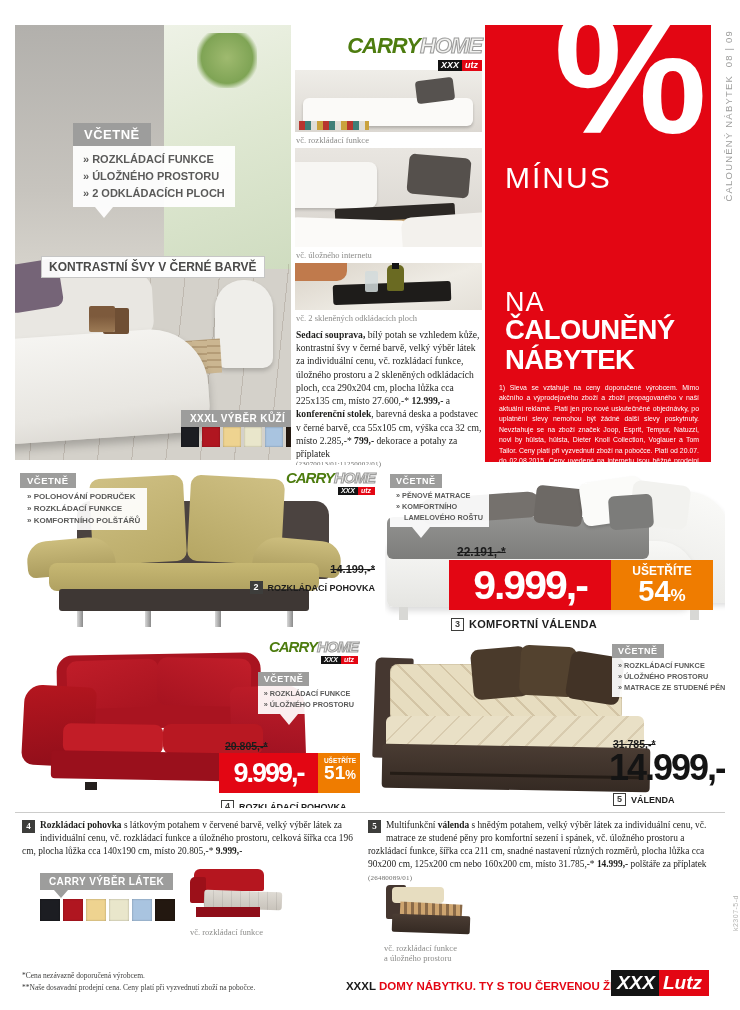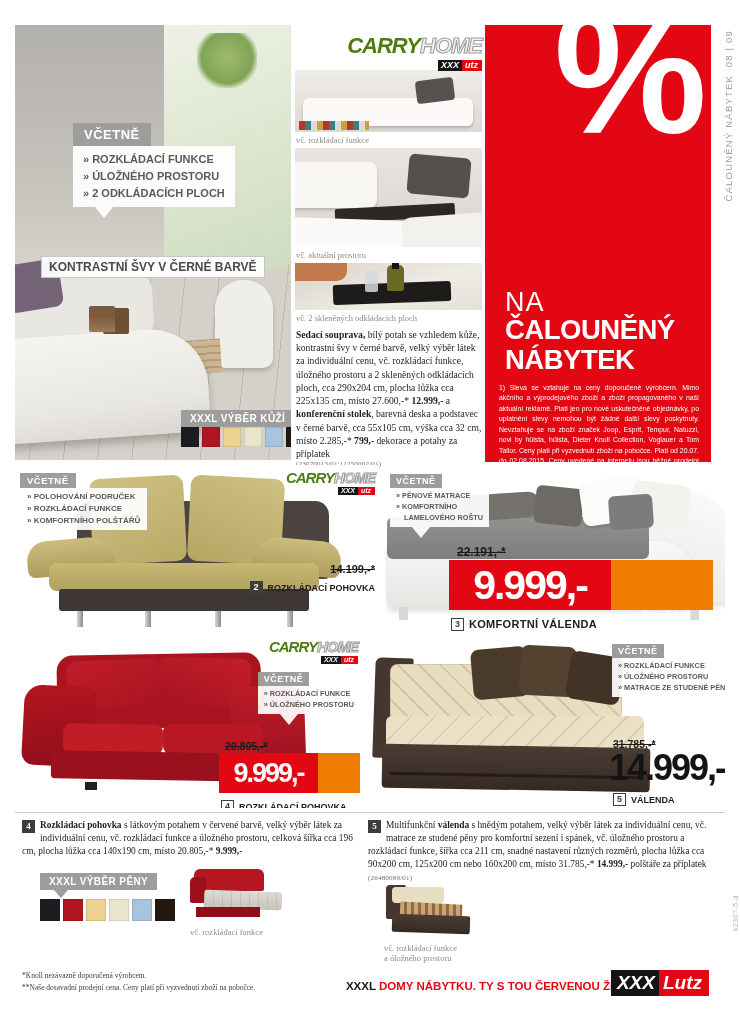--- a/index.html
+++ b/index.html
@@ -35,21 +35,21 @@
   .homew{color:#f2f2f0;-webkit-text-stroke:1.1px #9d9d9c;letter-spacing:-1px;}
   .minilogo{position:absolute;font-style:italic;font-weight:bold;}
   .mxxx{background:#141414;color:#fff;padding:0 3px 1px 3px;}
   .mutz{background:#e30613;color:#fff;padding:0 4px 1px 3px;}
   
   .old{font-weight:bold;color:#1c1c1c;text-decoration:line-through;}
   .bigprice{font-weight:bold;color:#141414;letter-spacing:-2px;line-height:1;}
   .redbox{position:absolute;background:#e30613;color:#fff;display:flex;align-items:center;
           justify-content:center;font-weight:bold;letter-spacing:-2px;z-index:5;}
   .savebox{position:absolute;background:#ef7c00;color:#fff;text-align:center;z-index:5;}
-  .savebox .sl{font-weight:bold;display:block;margin-top:47px;}
+  .savebox .sl{font-weight:bold;display:block;}
   .savebox .sv{font-weight:bold;display:block;line-height:.95;}
   .numbox{display:inline-block;background:#3d3d3b;color:#fff;font-weight:bold;text-align:center;
           font-size:9px;width:13px;height:13px;line-height:13px;vertical-align:1px;margin-right:5px;}
   .numbox.outline{background:#fff;color:#3d3d3b;border:1px solid #3d3d3b;width:11px;height:11px;line-height:11px;}
   .plabel{font-weight:bold;color:#1c1c1c;white-space:nowrap;}
   
   .caption{position:absolute;font-family:"Liberation Serif",serif;color:#8b8b89;font-size:8.5px;z-index:5;}
   .desc{font-family:"Liberation Serif",serif;color:#1d1d1b;font-size:9.6px;line-height:1.38;text-align:left;}
   .desc b{font-weight:bold;}
   .artno{font-family:"Liberation Serif",serif;color:#6e6e6c;font-size:7px;letter-spacing:.2px;}
@@ -135,38 +135,39 @@
   <div class="caption" style="left:296px;top:135px;">vč. rozkládací funkce</div>
 
   <div class="ph" style="left:295px;top:148px;width:187px;height:99px;background:linear-gradient(180deg,#e9e6e1 0%,#d7d3cd 100%);">
     <div class="shape" style="left:-8px;top:14px;width:90px;height:46px;background:#f7f6f3;border-radius:8px;box-shadow:0 2px 3px rgba(0,0,0,.18);"></div>
     <div class="shape" style="right:12px;top:8px;width:62px;height:40px;background:#55504c;border-radius:6px;transform:rotate(5deg);"></div>
     <div class="shape" style="left:40px;top:58px;width:120px;height:15px;background:#2c2825;border-radius:2px;transform:rotate(-3deg);"></div>
     <div class="shape" style="left:48px;top:72px;width:96px;height:8px;background:#c9a878;transform:rotate(-3deg);"></div>
     <div class="shape" style="left:-6px;bottom:-6px;width:120px;height:34px;background:#fbfaf8;border-radius:8px;transform:rotate(2deg);"></div>
     <div class="shape" style="right:-10px;bottom:-8px;width:90px;height:40px;background:#f3f1ed;border-radius:10px;transform:rotate(-4deg);"></div>
   </div>
-  <div class="caption" style="left:296px;top:250px;">vč. aktuální prostoru</div>
+  <div class="caption" style="left:296px;top:250px;">vč. úložného internetu</div>
 
   <div class="ph" style="left:295px;top:263px;width:187px;height:47px;background:linear-gradient(160deg,#d9d2c7 0%,#efece5 60%,#e4e0d8 100%);">
     <div class="shape" style="left:0;top:0;width:52px;height:18px;background:#c07a4c;border-radius:0 0 10px 0;"></div>
     <div class="shape" style="left:38px;top:20px;width:118px;height:20px;background:#1e1c1a;border-radius:3px;transform:rotate(-2deg);"></div>
     <div class="shape" style="left:92px;top:2px;width:17px;height:26px;background:#6a6a22;border-radius:5px 5px 2px 2px;"></div>
     <div class="shape" style="left:97px;top:-2px;width:7px;height:8px;background:#141414;"></div>
     <div class="shape" style="left:70px;top:8px;width:13px;height:21px;background:rgba(210,218,220,.85);border-radius:2px;"></div>
   </div>
   <div class="caption" style="left:296px;top:313px;">vč. 2 skleněných odkládacích ploch</div>
 
   <div class="abs desc" style="left:296px;top:328px;width:186px;">
     <b>Sedací souprava,</b><span> bílý potah se vzhledem kůže, kontrastní švy v černé barvě, velký výběr látek za individuální cenu, vč. rozkládací funkce, úložného prostoru a 2 skleněných odkládacích ploch, cca 290x204 cm, plocha lůžka cca 225x135 cm, místo 27.600,-* </span><b>12.999,-</b><span> a </span><b>konferenční stolek</b><span>, barevná deska a podstavec v černé barvě, cca 55x105 cm, výška cca 32 cm, místo 2.285,-* </span><b>799,-</b><span> dekorace a potahy za příplatek </span>
     <div class="artno">(23070013/01;11250002/01)</div>
   </div>
 
   <div class="banner">
     <div class="hugepct">%</div>
+    <div class="minus">MÍNUS</div>
     <div class="na">NA</div>
     <div class="l1">ČALOUNĚNÝ</div>
     <div class="l2">NÁBYTEK</div>
     <div class="fine">1) Sleva se vztahuje na ceny doporučené výrobcem. Mimo akčního a výprodejového zboží a zboží propagovaného v naší aktuální reklamě. Platí jen pro nové uskutečněné objednávky, po uplatnění slevy nemohou být žádné další slevy poskytnuty. Nevztahuje se na zboží značek Joop, Esprit, Tempur, Natuzzi, novi by hülsta, hülsta, Dieter Knoll Collection, Voglauer a Tom Tailor. Ceny platí při vyzvednutí zboží na pobočce. Platí od 20.07. do 02.08.2015. Ceny uvedené na internetu jsou běžné prodejní ceny, sleva je počítána z cen doporučených výrobcem, které jsou uvedené u zboží na prodejně.</div>
   </div>
 
   <div class="vtext" style="right:6px;top:30px;">
     <span>ČALOUNĚNÝ NÁBYTEK</span>&nbsp;&nbsp;<span>08 | 09</span>
   </div>
   <div class="vtext" style="right:1px;top:895px;font-size:7px;letter-spacing:.5px;color:#b5b5b3;">k2307-5-d</div>
@@ -321,21 +322,21 @@
   </div>
 
   <div class="divider" style="top:812px;"></div>
 
   <div class="abs" style="left:22px;top:819px;width:340px;">
     <div class="desc" style="font-size:9.4px;">
       <span class="numbox" style="float:left;margin-top:1px;">4</span>
       <b>Rozkládací pohovka</b><span> s látkovým potahem v červené barvě, velký výběr látek za individuální cenu, vč. rozkládací funkce a úložného prostoru, celková šířka cca 196 cm, plocha lůžka cca 140x190 cm, místo 20.805,-* </span><b>9.999,-</b>
     </div>
     <div class="gpill" style="left:18px;top:54px;">
-      <span>XXXL VÝBĚR PĚNY</span>
+      <span>CARRY VÝBĚR LÁTEK</span>
       <span class="ptr2"></span>
     </div>
     <div class="swrow" style="left:18px;top:80px;">
       <div class="sw" style="width: 20px; height: 22px; background: rgb(28, 29, 34);"></div>
       <div class="sw" style="width: 20px; height: 22px; background: rgb(176, 22, 32);"></div>
       <div class="sw" style="width: 20px; height: 22px; background: rgb(238, 211, 144);"></div>
       <div class="sw" style="width: 20px; height: 22px; background: rgb(233, 230, 203);"></div>
       <div class="sw" style="width: 20px; height: 22px; background: rgb(169, 196, 224);"></div>
       <div class="sw" style="width: 20px; height: 22px; background: rgb(35, 24, 16);"></div>
     </div>
@@ -360,21 +361,21 @@
       <div class="shape" style="left:16px;top:20px;width:62px;height:16px;background:repeating-linear-gradient(90deg,#cda46f 0 4px,#8a6a48 4px 7px);transform:rotate(3deg);"></div>
       <div class="shape" style="left:8px;top:32px;width:78px;height:18px;background:linear-gradient(180deg,#4a3c33,#352a23);border-radius:2px;transform:rotate(2deg);"></div>
     </div>
     <div class="caption" style="left:16px;top:124px;">
       <span>vč. rozkládací funkce</span><br>
       <span>a úložného prostoru</span>
     </div>
   </div>
 
   <div class="fnote" style="left:22px;top:970px;">
-    <div>*Knoll nezávazně doporučená výrobcem.</div>
+    <div>*Cena nezávazně doporučená výrobcem.</div>
     <div>**Naše dosavadní prodejní cena. Ceny platí při vyzvednutí zboží na pobočce.</div>
   </div>
 
   <div class="tagline" style="right:105px;top:980px;">
     <span class="tag-x">XXXL</span>
     <span class="tag-r">DOMY NÁBYTKU. TY S TOU ČERVENOU ŽIDLÍ.</span>
   </div>
 
   <div class="xlogo" style="right:31px;top:972px;">
     <span class="lx">XXX</span><span class="ll">Lutz</span>

